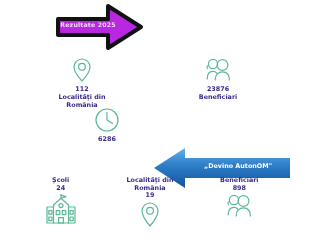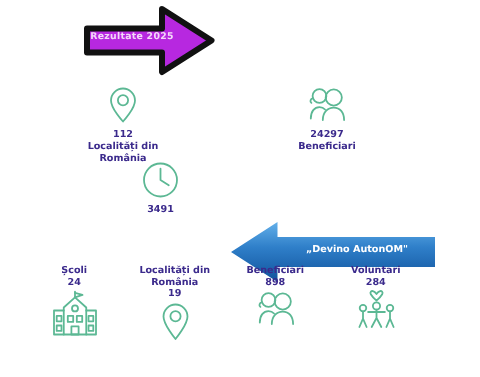--- a/index.html
+++ b/index.html
@@ -180,38 +180,38 @@
         <svg width="28" height="26" viewBox="0 0 28 26">
           <g fill="none" stroke="#5cb894" stroke-width="1.2" stroke-linejoin="round" stroke-linecap="round">
             <circle cx="9" cy="7" r="4.6"></circle>
             <circle cx="18.5" cy="8" r="5.4"></circle>
             <path d="M3.2 22 C3.2 17.2 5.6 14.4 9 14.4 C10.5 14.4 11.8 15 12.7 16"></path>
             <path d="M11.2 23 C11.2 17.8 14.4 14.8 18.5 14.8 C22.6 14.8 25.4 17.8 25.4 23"></path>
             <path d="M4.6 8.4 C3 8.8 2.4 10.6 3.6 11.6"></path>
           </g>
         </svg>
       </div>
-      <div class="stat-number">24297</div>
+      <div class="stat-number">23876</div>
       <div class="stat-label">Beneficiari</div>
     </div>
 
   </div>
 
   <div class="stats-mid">
 
     <div class="stat-cell">
       <div class="stat-icon">
         <svg width="26" height="26" viewBox="0 0 26 26">
           <g fill="none" stroke="#5cb894" stroke-width="1.2" stroke-linejoin="round" stroke-linecap="round">
             <circle cx="13" cy="13" r="11"></circle>
             <path d="M13 5.5 L13 13 L18.5 16.5"></path>
           </g>
         </svg>
       </div>
-      <div class="stat-number">3491</div>
+      <div class="stat-number">6286</div>
     </div>
 
 
   </div>
 
   <div class="blue-arrow-wrap">
     <svg class="blue-arrow-svg" width="140" height="46" viewBox="0 0 140 46">
       <defs>
         <linearGradient id="blueGrad" x1="0" y1="0" x2="0" y2="1">
           <stop offset="0%" stop-color="#63b0ea"></stop>
@@ -272,34 +272,16 @@
             <circle cx="9" cy="7" r="4.6"></circle>
             <circle cx="18.5" cy="8" r="5.4"></circle>
             <path d="M3.2 22 C3.2 17.2 5.6 14.4 9 14.4 C10.5 14.4 11.8 15 12.7 16"></path>
             <path d="M11.2 23 C11.2 17.8 14.4 14.8 18.5 14.8 C22.6 14.8 25.4 17.8 25.4 23"></path>
             <path d="M4.6 8.4 C3 8.8 2.4 10.6 3.6 11.6"></path>
           </g>
         </svg>
       </div>
     </div>
 
-    <div class="stat-cell-b">
-      <div class="stat-b-label">Voluntari</div>
-      <div class="stat-b-number">284</div>
-      <div class="stat-b-icon">
-        <svg width="30" height="28" viewBox="0 0 30 28">
-          <g fill="none" stroke="#5cb894" stroke-width="1.2" stroke-linejoin="round" stroke-linecap="round">
-            <path d="M15 7.4 C15 7.4 12.2 5 11.2 3.2 C10.4 1.8 11.6 0.6 13 1.2 C14 1.6 15 3 15 3 C15 3 16 1.6 17 1.2 C18.4 0.6 19.6 1.8 18.8 3.2 C17.8 5 15 7.4 15 7.4 Z"></path>
-            <circle cx="15" cy="11" r="2.4"></circle>
-            <path d="M15 13.4 L15 19 M15 19 L11.8 25 M15 19 L18.2 25"></path>
-            <path d="M9.4 15 L20.6 15"></path>
-            <circle cx="6" cy="12.4" r="2.2"></circle>
-            <path d="M6 14.6 L6 19.4 M6 19.4 L3.6 25 M6 19.4 L8.4 25"></path>
-            <circle cx="24" cy="12.4" r="2.2"></circle>
-            <path d="M24 14.6 L24 19.4 M24 19.4 L21.6 25 M24 19.4 L26.4 25"></path>
-          </g>
-        </svg>
-      </div>
-    </div>
 
   </div>
 
 </div>
 
 </body></html>

